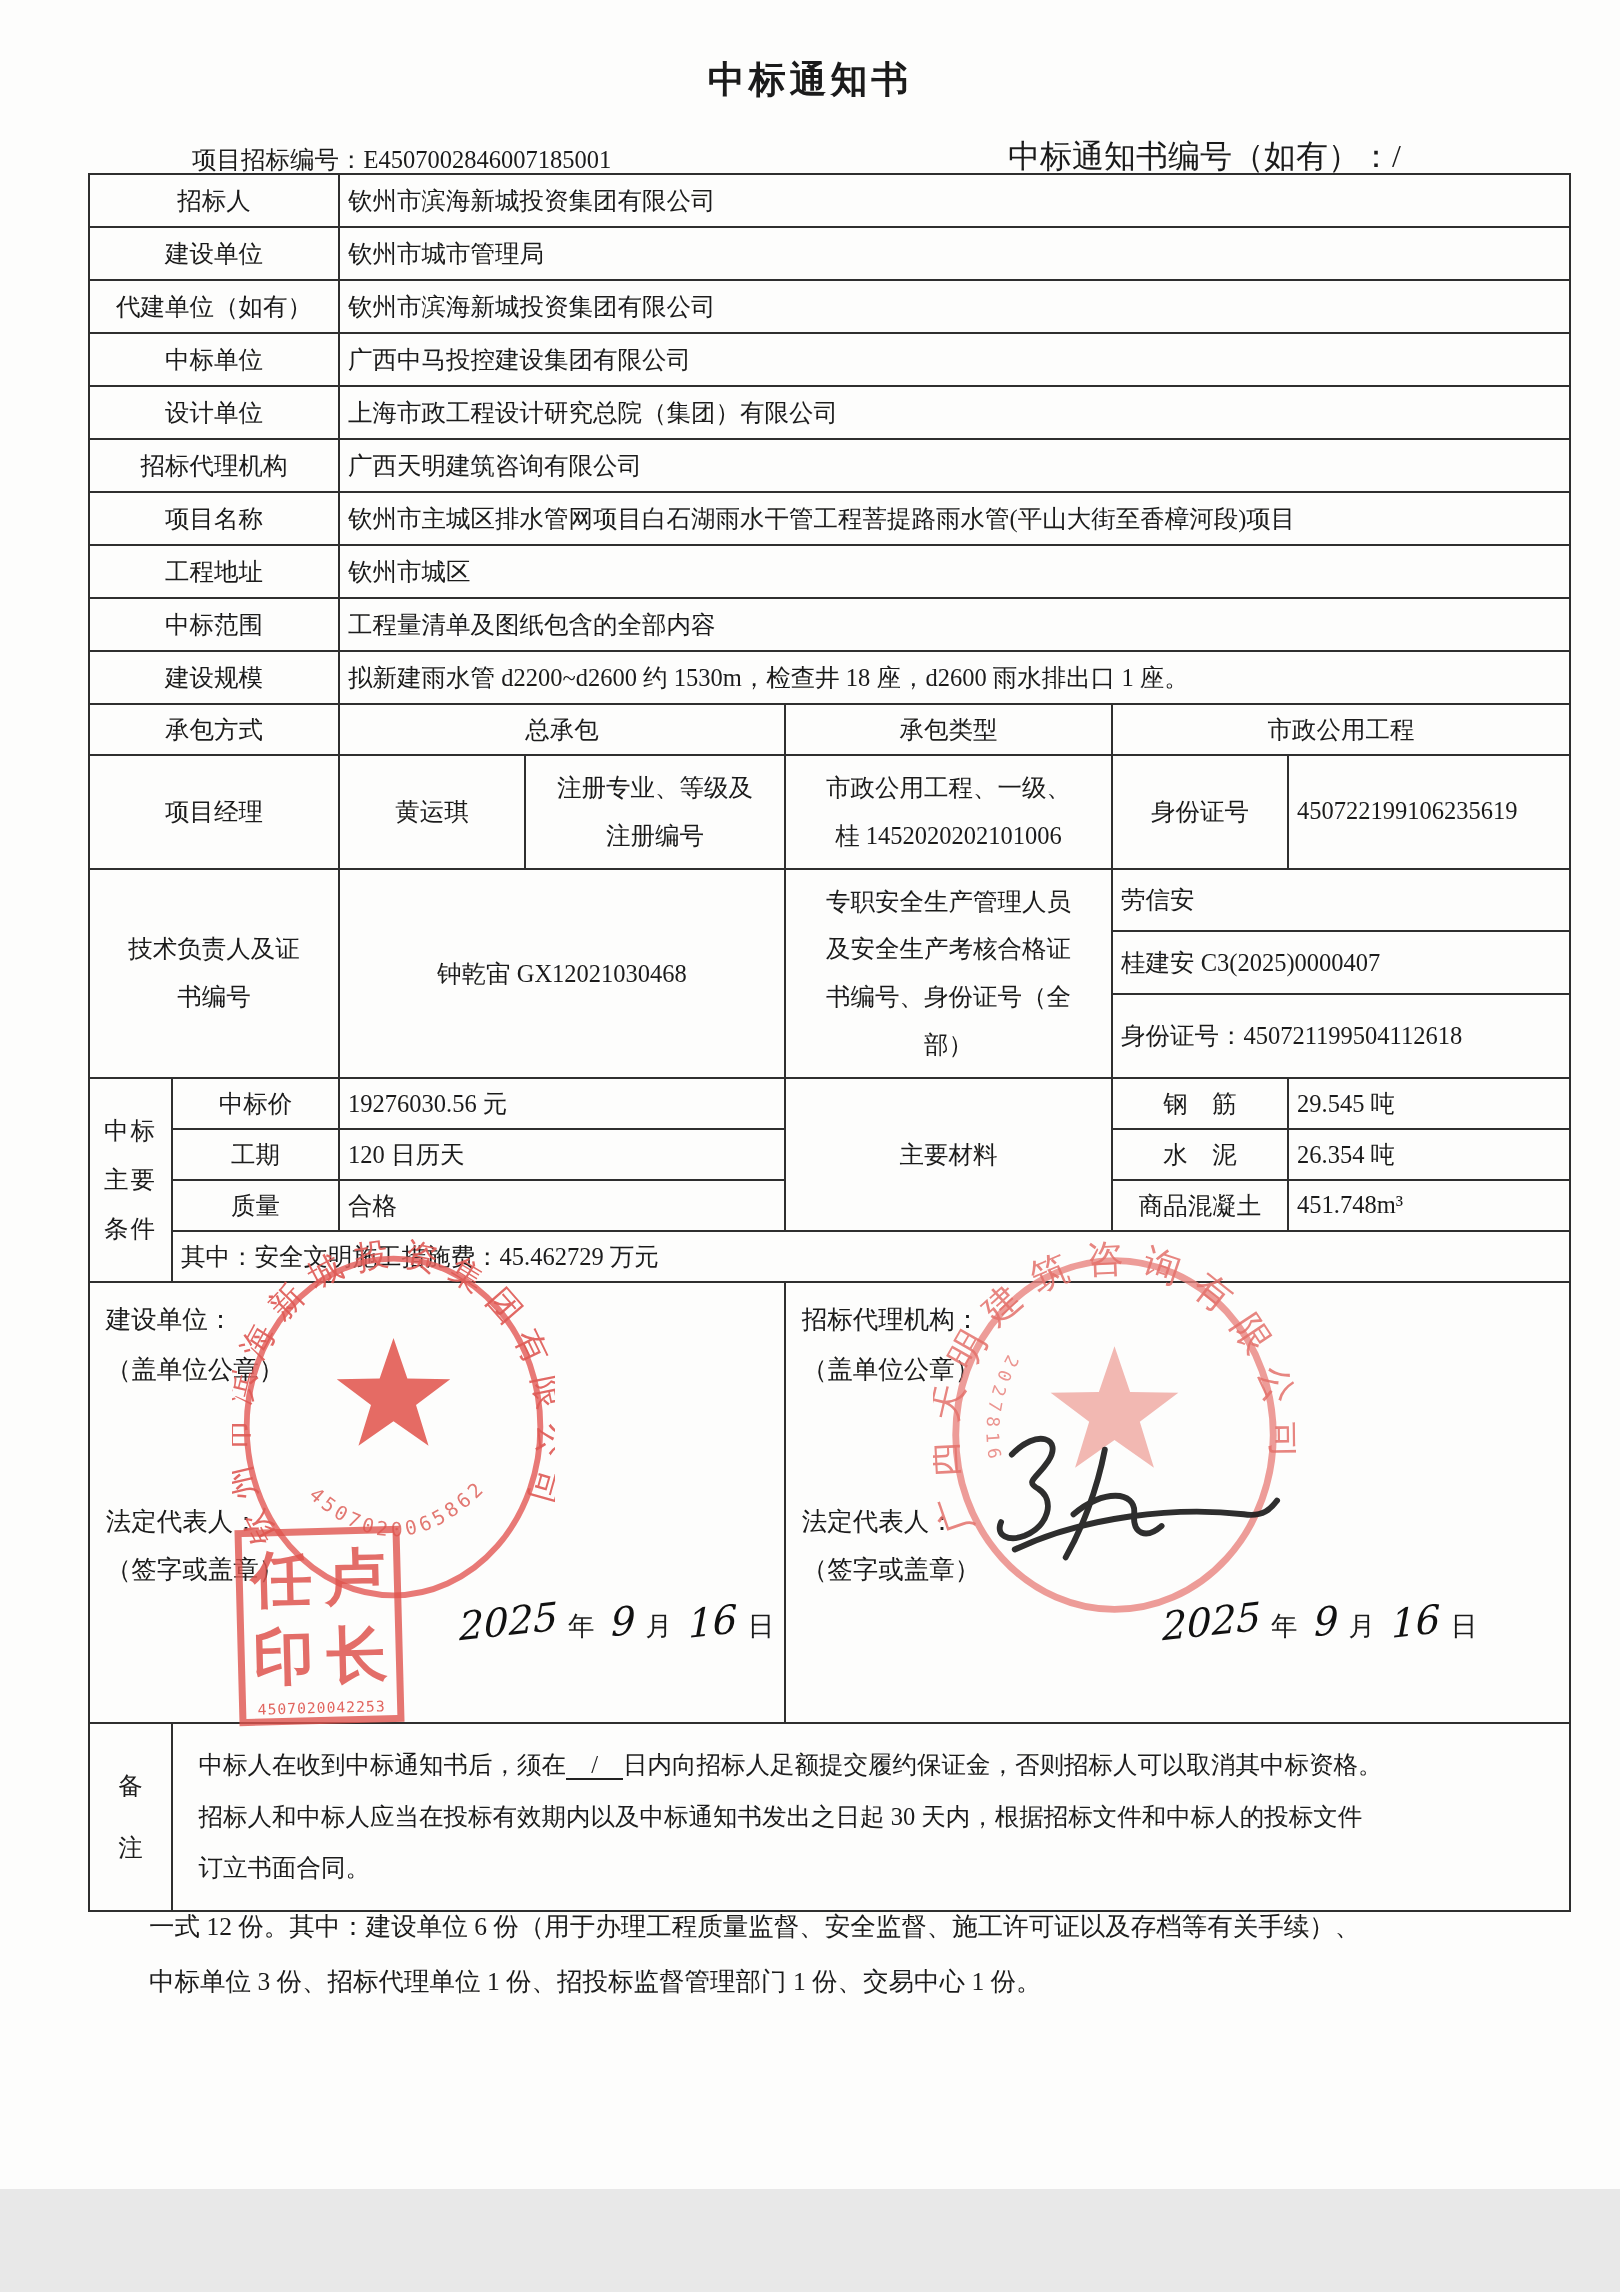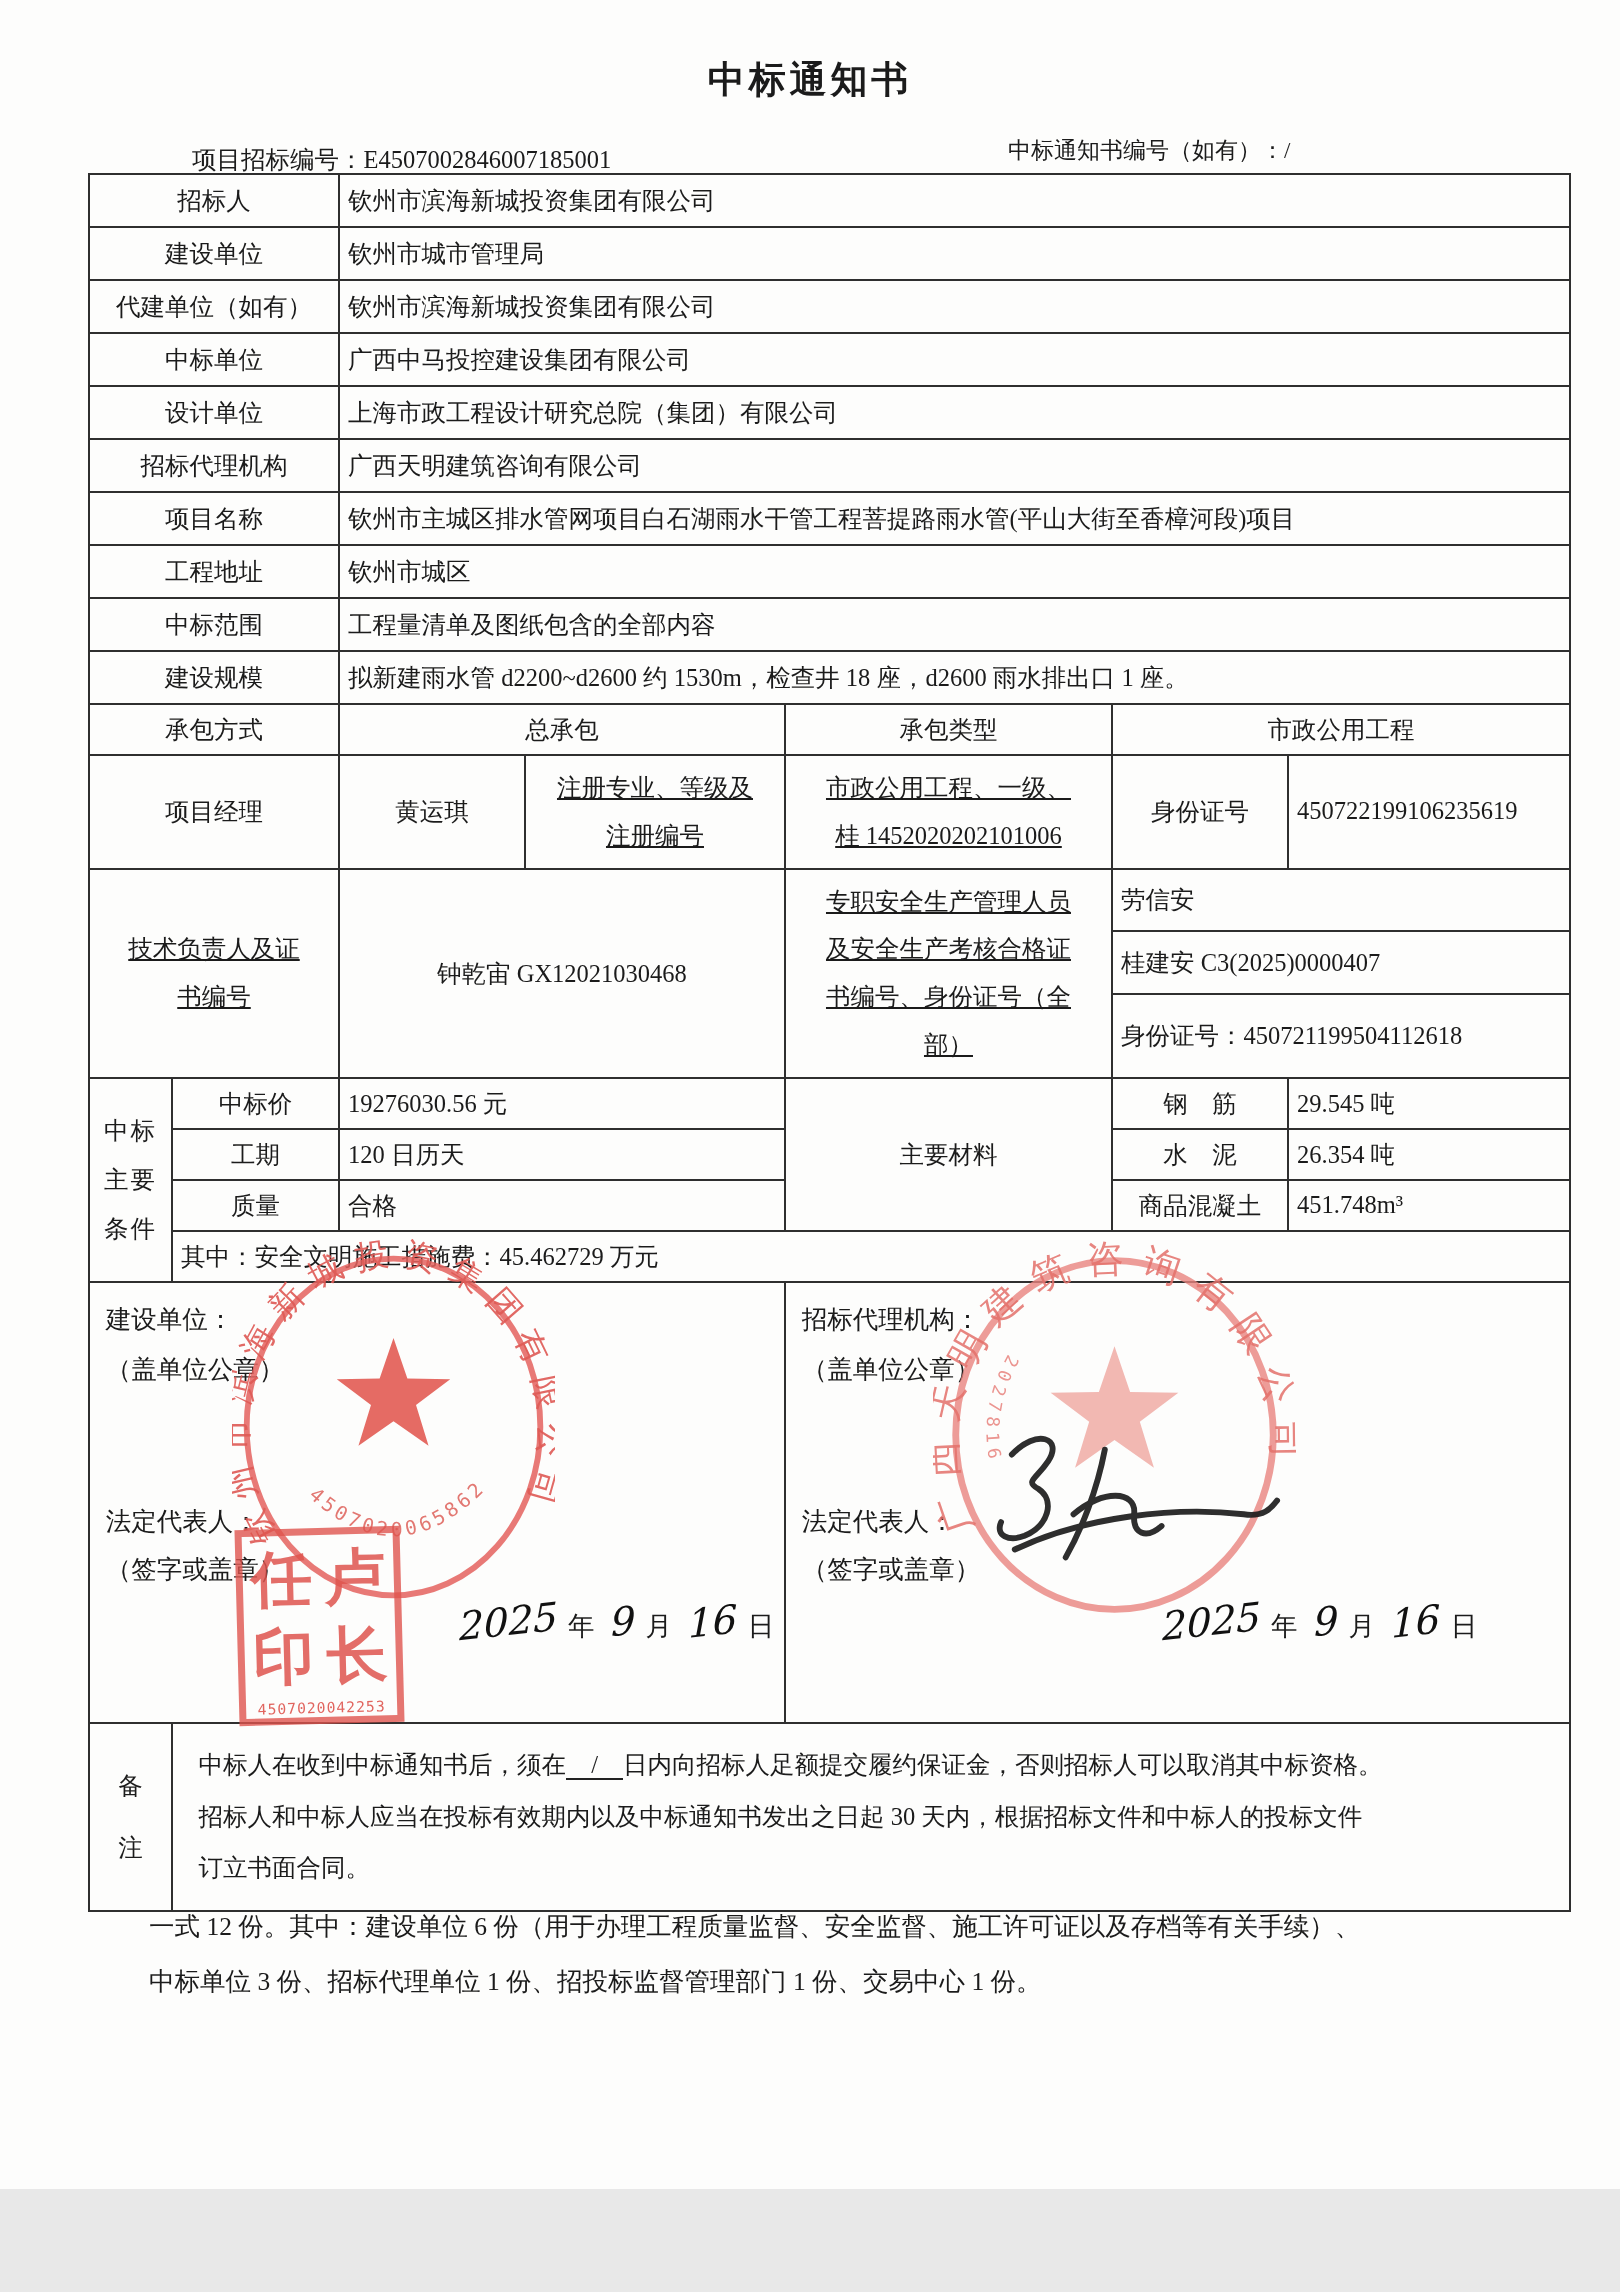--- a/index.html
+++ b/index.html
@@ -6,32 +6,32 @@
   .page{
     position:relative; width:1620px; height:2189px; margin:0 auto;
     background:#fdfdfc; color:#1b1b1b; overflow:hidden;
     font-family:"Liberation Serif","DejaVu Serif",serif;
   }
   .title{
     position:absolute; top:55px; left:0; width:100%;
     text-align:center; font-size:37px; font-weight:700; letter-spacing:3.9px;
   }
   .hdr-left{position:absolute; left:192px; top:143px; font-size:24.5px;}
-  .hdr-right{position:absolute; left:1008px; top:135px; font-size:23px;}
+  .hdr-right{position:absolute; left:1008px; top:135px; font-size:32px;}
 
   table.doc{
     position:absolute; left:88px; top:173px; width:1482px;
     border-collapse:collapse; table-layout:fixed; font-size:24.5px;
     border:2.9px solid #2c2c2c;
   }
   table.doc td{border:2px solid #2f2f2f; padding:8px; vertical-align:middle; overflow:visible;}
   td.lbl{text-align:center;}
   td.val{padding:0 15.7px; text-align:left;}
   td.ctr{text-align:center;}
-  .narrow{margin:0 auto; text-align:center; line-height:1.95; word-break:break-all;text-decoration:underline;}
+  .narrow{margin:0 auto; text-align:center; line-height:1.95; word-break:break-all;}
   .w7{width:7.6em;}
   .w8{width:8.4em;}
   .w10{width:10.4em;}
   .vert{margin:0 auto; width:2.25em; word-break:break-all; text-align:center; line-height:2.0; letter-spacing:2px;}
   .vert1{margin:0 auto; width:1.2em; word-break:break-all; text-align:center; line-height:2.5;}
   .wrapnum{max-width:240px; word-break:break-all; line-height:1.9;}
   tr.r-std{height:53px;}
   tr.r-cb{height:49px;margin-top:27px;}
   tr.r-pm{height:103px;}
   tr.r-t1{height:59px;}

